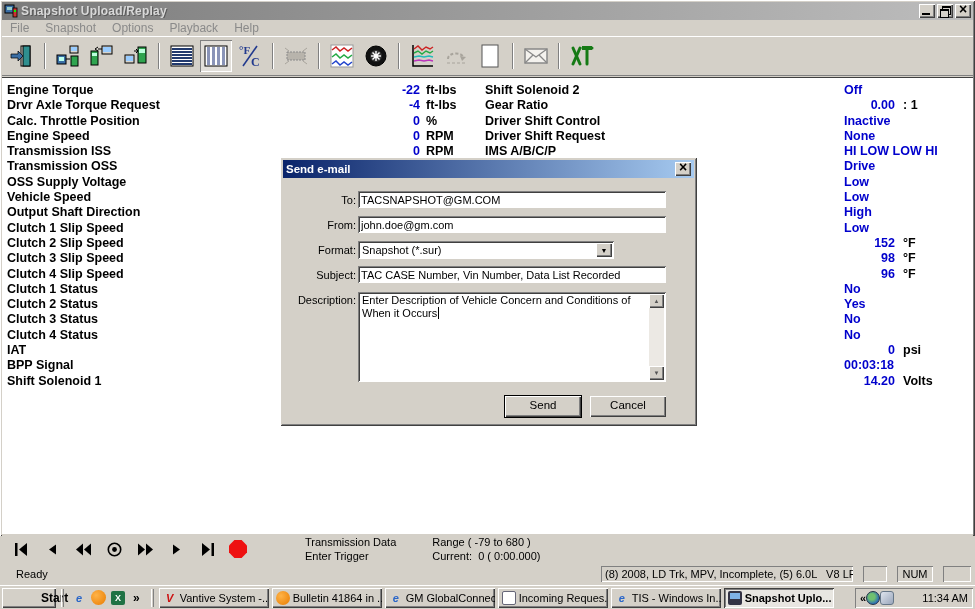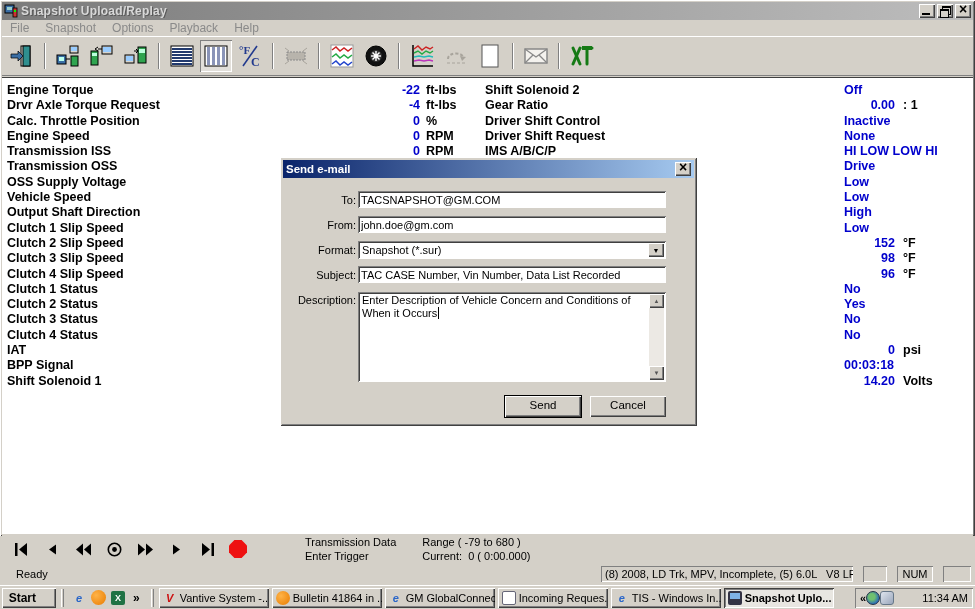--- a/index.html
+++ b/index.html
@@ -53,21 +53,21 @@
   .blue { color:#0000cc; }
 
   
   .playbar { position:absolute; left:2px; top:533px; right:2px; height:31px; background:#d4d0c8;
     border-top:1px solid #fff; display:flex; align-items:center; }
   .transport { display:flex; align-items:center; gap:13px; padding-left:10px; }
   .pbtn { width:18px; height:18px; display:flex; align-items:center; justify-content:center; }
   .pbtn svg { width:17px; height:17px; }
   .rec-octagon { width:18px; height:18px; background:#ee1111;
     clip-path:polygon(30% 0,70% 0,100% 30%,100% 70%,70% 100%,30% 100%,0 70%,0 30%); }
-  .play-info { display:flex; font-size:11px; color:#000; margin-left:58px; gap:26px; }
+  .play-info { display:flex; font-size:11px; color:#000; margin-left:58px; gap:36px; }
   .pi-col { display:flex; flex-direction:column; line-height:14px; }
   .ws-pre { white-space:pre; }
 
   
   .statusbar { position:absolute; left:2px; top:564px; right:2px; height:19px; background:#d4d0c8;
     display:flex; align-items:stretch; gap:2px; padding:2px 2px 1px 2px; font-size:11px; }
   .sb-pane { display:flex; align-items:center; padding:0 4px;margin-left:8px; }
   .sb-ready { flex:1; }
   .sb-vehicle { flex:0 0 252px; white-space:pre; overflow:hidden; }
   .sb-sm1 { flex:0 0 24px; }
@@ -78,21 +78,21 @@
   .dialog { position:absolute; left:280px; top:157px; width:417px; height:269px; background:#d4d0c8; z-index:20; }
   .dlg-title { position:absolute; left:3px; top:3px; right:3px; height:18px;
     background:linear-gradient(to right,#0a246a,#a6caf0); display:flex; align-items:center; padding:0 3px; }
   .dlg-title-text { flex:1; color:#fff; font-weight:bold; font-size:11.5px; }
   .dlg-close { width:16px; height:14px; position:relative; background:#d4d0c8;
     box-shadow: inset 1px 1px 0 #ffffff, inset -1px -1px 0 #404040, inset -2px -2px 0 #808080; }
   .dlg-label { position:absolute; width:70px; text-align:right; font-size:11px; color:#000; }
   .dlg-field { position:absolute; left:78px; width:308px; height:17px; background:#fff; border:none;
     font-family:"Liberation Sans",sans-serif; font-size:11px; padding:1px 3px;
     box-shadow: inset 1px 1px 0 #808080, inset -1px -1px 0 #fff, inset 2px 2px 0 #404040; }
-  .combo { position:absolute; left:78px; width:308px; height:18px; background:#fff;
+  .combo { position:absolute; left:78px; width:256px; height:18px; background:#fff;
     box-shadow: inset 1px 1px 0 #808080, inset -1px -1px 0 #fff, inset 2px 2px 0 #404040;
     font-size:11px; display:flex; align-items:center; padding-left:4px; }
   .combo-arrow { position:absolute; right:2px; top:2px; bottom:2px; width:16px; background:#d4d0c8;
     box-shadow: inset 1px 1px 0 #ffffff, inset -1px -1px 0 #404040, inset -2px -2px 0 #808080;
     display:flex; align-items:center; justify-content:center; }
   .combo-arrow::before { content:"\25BC"; font-size:7px; color:#000; }
   .textarea { position:absolute; left:78px; top:135px; width:308px; height:90px; background:#fff;
     box-shadow: inset 1px 1px 0 #808080, inset -1px -1px 0 #fff, inset 2px 2px 0 #404040;
     font-size:11px; padding:2px 20px 2px 4px; line-height:13px; }
   .caret { border-left:1px solid #000; margin-left:1px; }
@@ -104,21 +104,21 @@
   .sc-dn::before { content:"\25BC"; font-size:6px; color:#555; }
   .dlg-btn { position:absolute; top:239px; width:76px; height:21px; background:#d4d0c8;
     font-family:"Liberation Sans",sans-serif; font-size:11.5px; text-align:center; line-height:19px;
     box-shadow: inset 1px 1px 0 #ffffff, inset -1px -1px 0 #404040, inset -2px -2px 0 #808080; }
   .dlg-send { left:225px; outline:1px solid #000; }
   .dlg-cancel { left:310px; }
 
   
   .taskbar { position:absolute; left:0; top:585px; width:975px; height:24px; background:#d4d0c8;
     border-top:1px solid #fff; display:flex; align-items:center; padding:0 2px; gap:3px; }
-  .start-btn { height:20px; width:54px; display:flex; align-items:center; gap:3px; padding:0 20px; font-weight:bold; font-size:12px;justify-content:flex-end; }
+  .start-btn { height:20px; width:54px; display:flex; align-items:center; gap:19px; padding:0 20px; font-weight:bold; font-size:12px; }
   .grip { width:3px; height:18px; border-left:1px solid #fff; border-right:1px solid #808080; margin:0 2px; }
   .ql { display:flex; align-items:center; gap:5px; padding:0 3px; }
   .ql-icon { width:15px; height:15px; border-radius:3px; display:inline-block; }
   .chevron-dbl { font-size:12px; font-weight:bold; color:#000; padding:0 3px; }
   .chevron-dbl::before { content:"\00BB"; }
   .tasks { flex:1; display:flex; gap:3px; overflow:hidden; }
   .task-btn { flex:0 0 110px; height:20px; display:flex; align-items:center; gap:3px; padding:0 4px; font-size:11px; white-space:nowrap; overflow:hidden; }
   .task-btn.active { font-weight:bold; background:#e8e6e1;
     box-shadow: inset 1px 1px 0 #404040, inset -1px -1px 0 #ffffff, inset 2px 2px 0 #808080; }
   .ticon16 { width:14px; height:14px; flex:0 0 14px; border-radius:2px; position:relative; font-size:11px; font-weight:bold; line-height:14px; text-align:center; }

